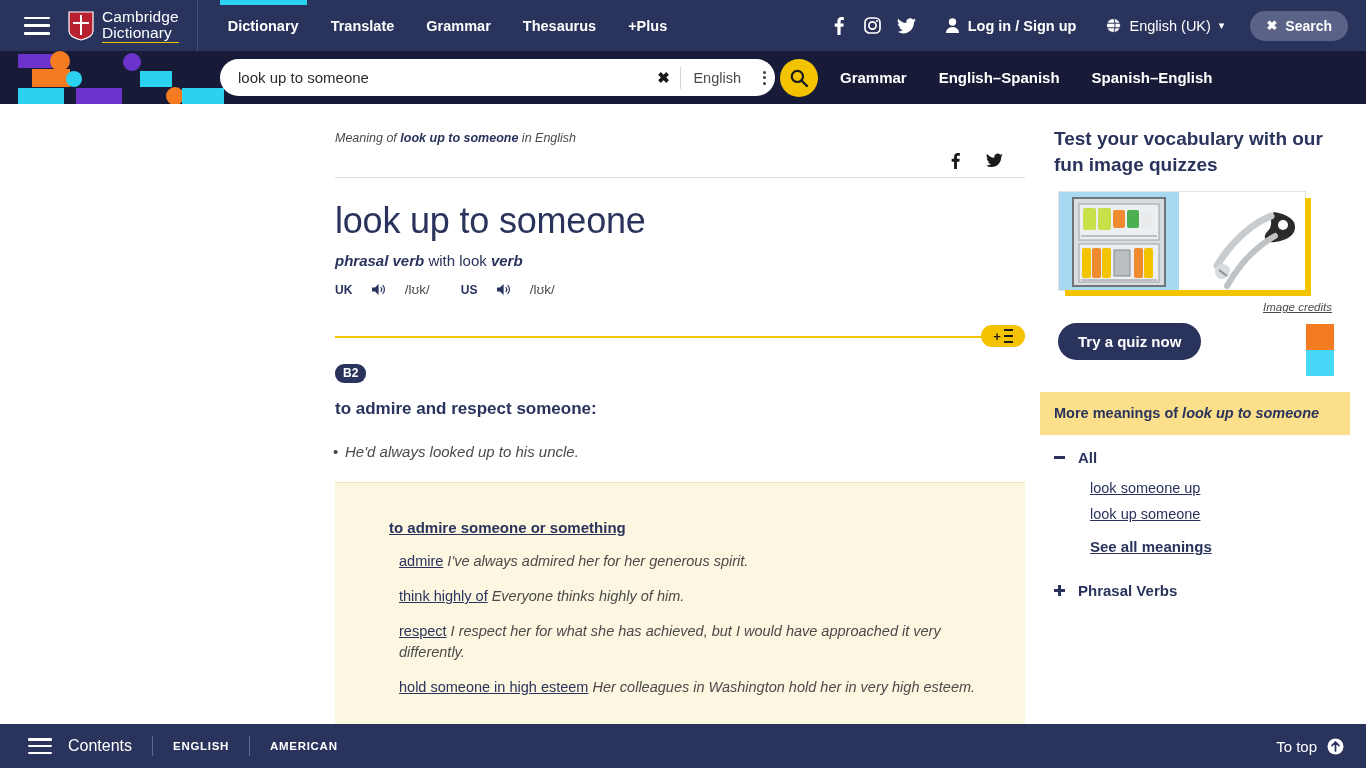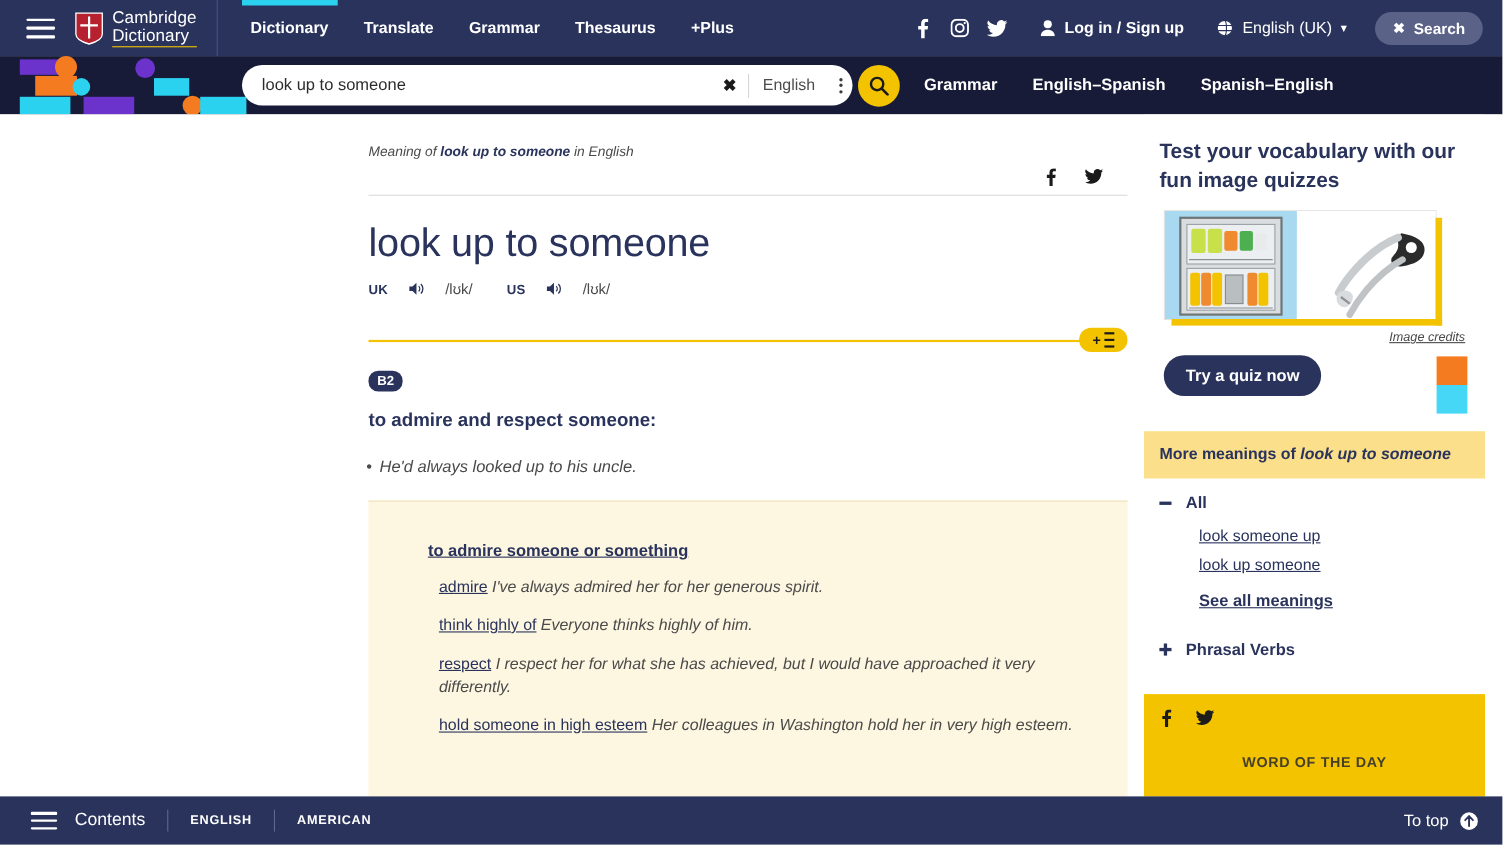--- a/index.html
+++ b/index.html
@@ -348,20 +348,25 @@
         <svg width="17" height="15" viewBox="0 0 19 16">
             <path fill="#1a1a1a" d="M18.9 2c-.7.3-1.4.5-2.2.6.8-.5 1.4-1.2 1.7-2.1-.7.4-1.6.8-2.5 1A3.9 3.9 0 0 0 9.2 4.1c0 .3 0 .6.1.9A11 11 0 0 1 1.3.7 3.9 3.9 0 0 0 2.5 5.9c-.6 0-1.2-.2-1.7-.5v.1c0 1.9 1.3 3.4 3.1 3.8-.3.1-.7.1-1 .1-.2 0-.5 0-.7-.1a3.9 3.9 0 0 0 3.6 2.7A7.8 7.8 0 0 1 0 13.6a11 11 0 0 0 6 1.8c7.1 0 11-5.9 11-11v-.5c.8-.6 1.4-1.2 1.9-2z"></path>
           </svg>
       </span>
     </div>
 
     <div class="hrline"></div>
 
     <h1 class="headword">look up to someone</h1>
 
+    <div class="pos">
+      <span class="b">phrasal verb</span>
+      <span class="n">with look</span>
+      <span class="i">verb</span>
+    </div>
 
     <div class="pron">
       <span class="reg">UK</span>
       <span class="spk">
         <svg width="14" height="13" viewBox="0 0 14 13">
             <path fill="#29335c" d="M0 4.5h3L6.6 1v11L3 8.5H0z"></path>
             <path d="M8.6 4.1a3.4 3.4 0 0 1 0 4.8M10.6 2.1a6.2 6.2 0 0 1 0 8.8" stroke="#29335c" stroke-width="1.2" fill="none"></path>
           </svg>
       </span>
       <span class="ipa">/lʊk/</span>
@@ -482,35 +487,20 @@
         <div class="more-li first">look someone up</div>
         <div class="more-li">look up someone</div>
         <div><span class="seeall">See all meanings</span></div>
         <div class="more-pv">
           <span class="plus-i"></span>
           <span>Phrasal Verbs</span>
         </div>
       </div>
     </div>
 
-    <div class="wotd">
-      <div class="wotd-soc">
-        <span>
-          <svg width="9" height="16" viewBox="0 0 10 18">
-              <path fill="#1c1c1c" d="M6.6 18V9.8h2.7l.4-3.2H6.6V4.6c0-.9.3-1.5 1.6-1.5h1.7V.3C9.6.2 8.6.1 7.5.1 5.1.1 3.4 1.6 3.4 4.3v2.3H.7v3.2h2.7V18z"></path>
-            </svg>
-        </span>
-        <span>
-          <svg width="17" height="15" viewBox="0 0 19 16">
-              <path fill="#1c1c1c" d="M18.9 2c-.7.3-1.4.5-2.2.6.8-.5 1.4-1.2 1.7-2.1-.7.4-1.6.8-2.5 1A3.9 3.9 0 0 0 9.2 4.1c0 .3 0 .6.1.9A11 11 0 0 1 1.3.7 3.9 3.9 0 0 0 2.5 5.9c-.6 0-1.2-.2-1.7-.5v.1c0 1.9 1.3 3.4 3.1 3.8-.3.1-.7.1-1 .1-.2 0-.5 0-.7-.1a3.9 3.9 0 0 0 3.6 2.7A7.8 7.8 0 0 1 0 13.6a11 11 0 0 0 6 1.8c7.1 0 11-5.9 11-11v-.5c.8-.6 1.4-1.2 1.9-2z"></path>
-            </svg>
-        </span>
-      </div>
-      <div class="wotd-title">WORD OF THE DAY</div>
-    </div>
 
   </div>
 </div>
 
 <div class="bottom">
   <div class="b-burger">
       <i></i>
       <i></i>
       <i></i>
     </div>

